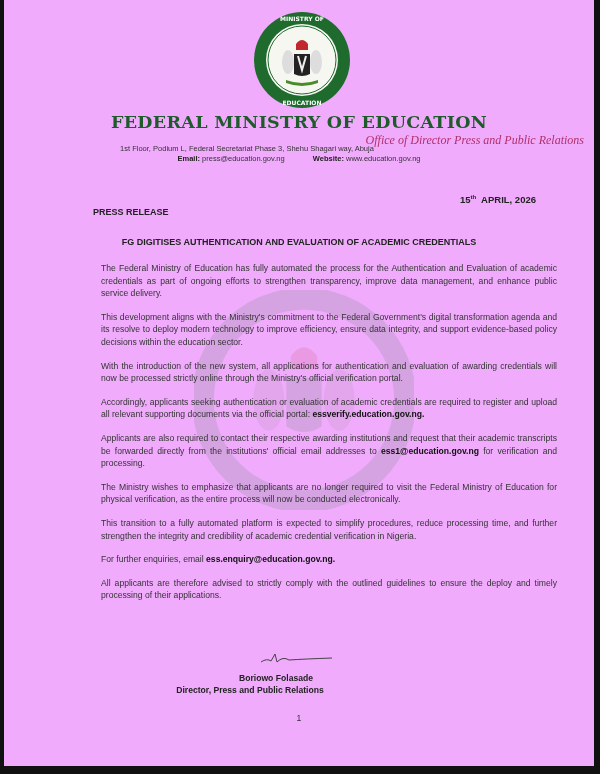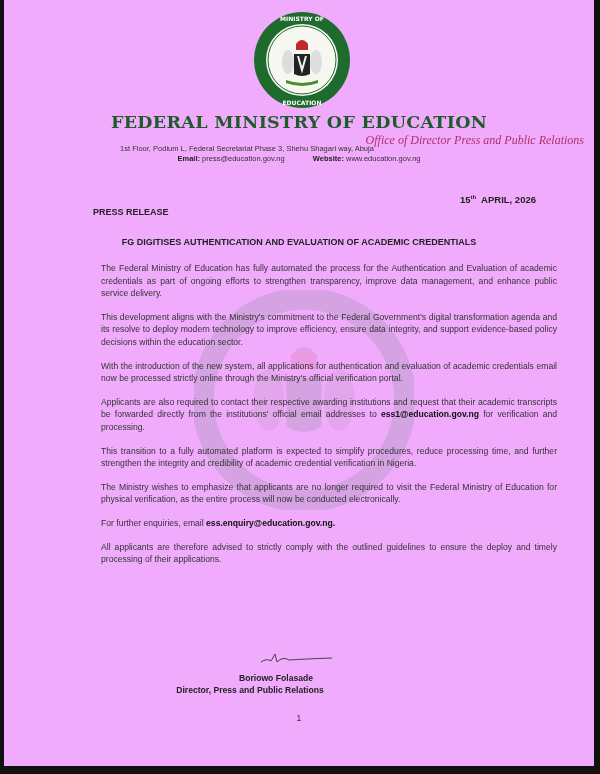--- a/index.html
+++ b/index.html
@@ -111,24 +111,25 @@
   <div class="date">
     <span>15</span><sup>th</sup>&nbsp; <span>APRIL, 2026</span>
   </div>
 
   <div class="press-release">PRESS RELEASE</div>
   <div class="headline">FG DIGITISES AUTHENTICATION AND EVALUATION OF ACADEMIC CREDENTIALS</div>
 
   <div class="body-text">
     <p>The Federal Ministry of Education has fully automated the process for the Authentication and Evaluation of academic credentials as part of ongoing efforts to strengthen transparency, improve data management, and enhance public service delivery.</p>
     <p>This development aligns with the Ministry's commitment to the Federal Government's digital transformation agenda and its resolve to deploy modern technology to improve efficiency, ensure data integrity, and support evidence-based policy decisions within the education sector.</p>
-    <p>With the introduction of the new system, all applications for authentication and evaluation of academic credentials email now be processed strictly online through the Ministry's official verification portal.</p>
+    <p>With the introduction of the new system, all applications for authentication and evaluation of awarding credentials will now be processed strictly online through the Ministry's official verification portal.</p>
+    <p><span>Accordingly, applicants seeking authentication or evaluation of academic credentials are required to register and upload all relevant supporting documents via the official portal: </span><b>essverify.education.gov.ng.</b></p>
     <p><span>Applicants are also required to contact their respective awarding institutions and request that their academic transcripts be forwarded directly from the institutions' official email addresses to </span><b>ess1@education.gov.ng</b><span> for verification and processing.</span></p>
+    <p>The Ministry wishes to emphasize that applicants are no longer required to visit the Federal Ministry of Education for physical verification, as the entire process will now be conducted electronically.</p>
     <p>This transition to a fully automated platform is expected to simplify procedures, reduce processing time, and further strengthen the integrity and credibility of academic credential verification in Nigeria.</p>
-    <p>The Ministry wishes to emphasize that applicants are no longer required to visit the Federal Ministry of Education for physical verification, as the entire process will now be conducted electronically.</p>
     <p class="left"><span>For further enquiries, email </span><b>ess.enquiry@education.gov.ng.</b></p>
     <p>All applicants are therefore advised to strictly comply with the outlined guidelines to ensure the deploy and timely processing of their applications.</p>
   </div>
 
   <svg class="signature" viewBox="0 0 75 14">
     <path d="M2 10 Q8 6 12 9 L16 2 L18 10 Q24 4 30 8 Q45 7 73 6" stroke="#444" stroke-width="1" fill="none"></path>
   </svg>
 
   <div class="signer-name">Boriowo Folasade</div>
   <div class="signer-title">Director, Press and Public Relations</div>

